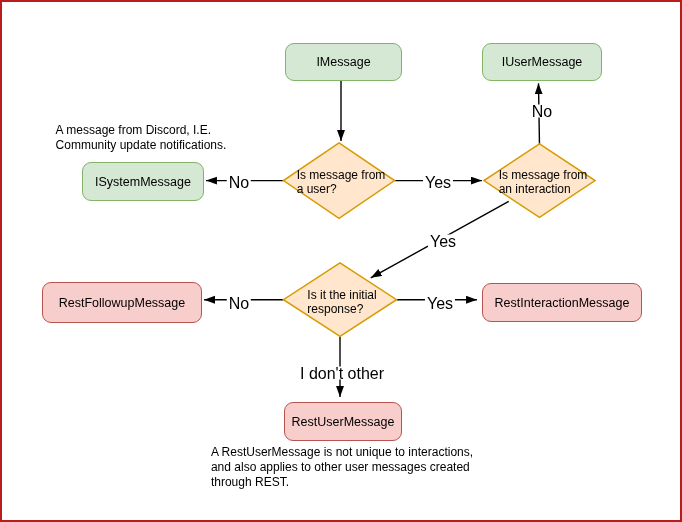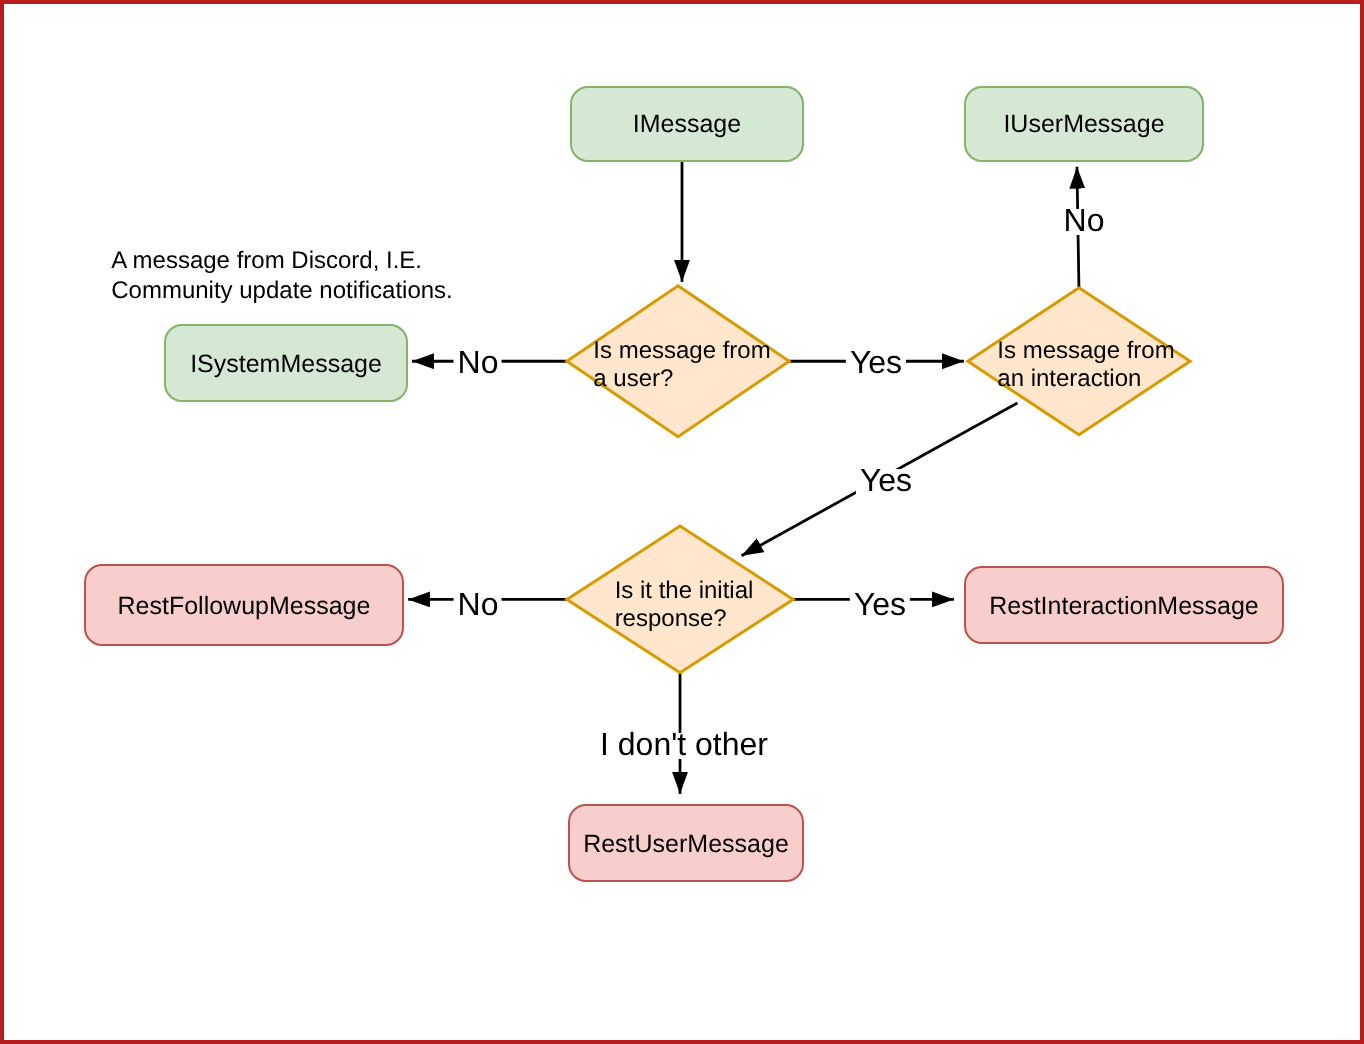--- a/index.html
+++ b/index.html
@@ -97,14 +97,17 @@
   <div class="edge-label" style="left:237px;top:180px">No</div>
   <div class="edge-label" style="left:436px;top:180px">Yes</div>
   <div class="edge-label" style="left:540px;top:109px">No</div>
   <div class="edge-label" style="left:441px;top:239px">Yes</div>
   <div class="edge-label" style="left:237px;top:301px">No</div>
   <div class="edge-label" style="left:438px;top:301px">Yes</div>
   <div class="edge-label" style="left:340px;top:371px">I don't other</div>
 
   <div class="annotation" style="left:139px;top:136px">A message from Discord, I.E.
 Community update notifications.</div>
+  <div class="annotation" style="left:340px;top:465px">A RestUserMessage is not unique to interactions,
+and also applies to other user messages created
+through REST.</div>
 
 </div>
 
 </body></html>

